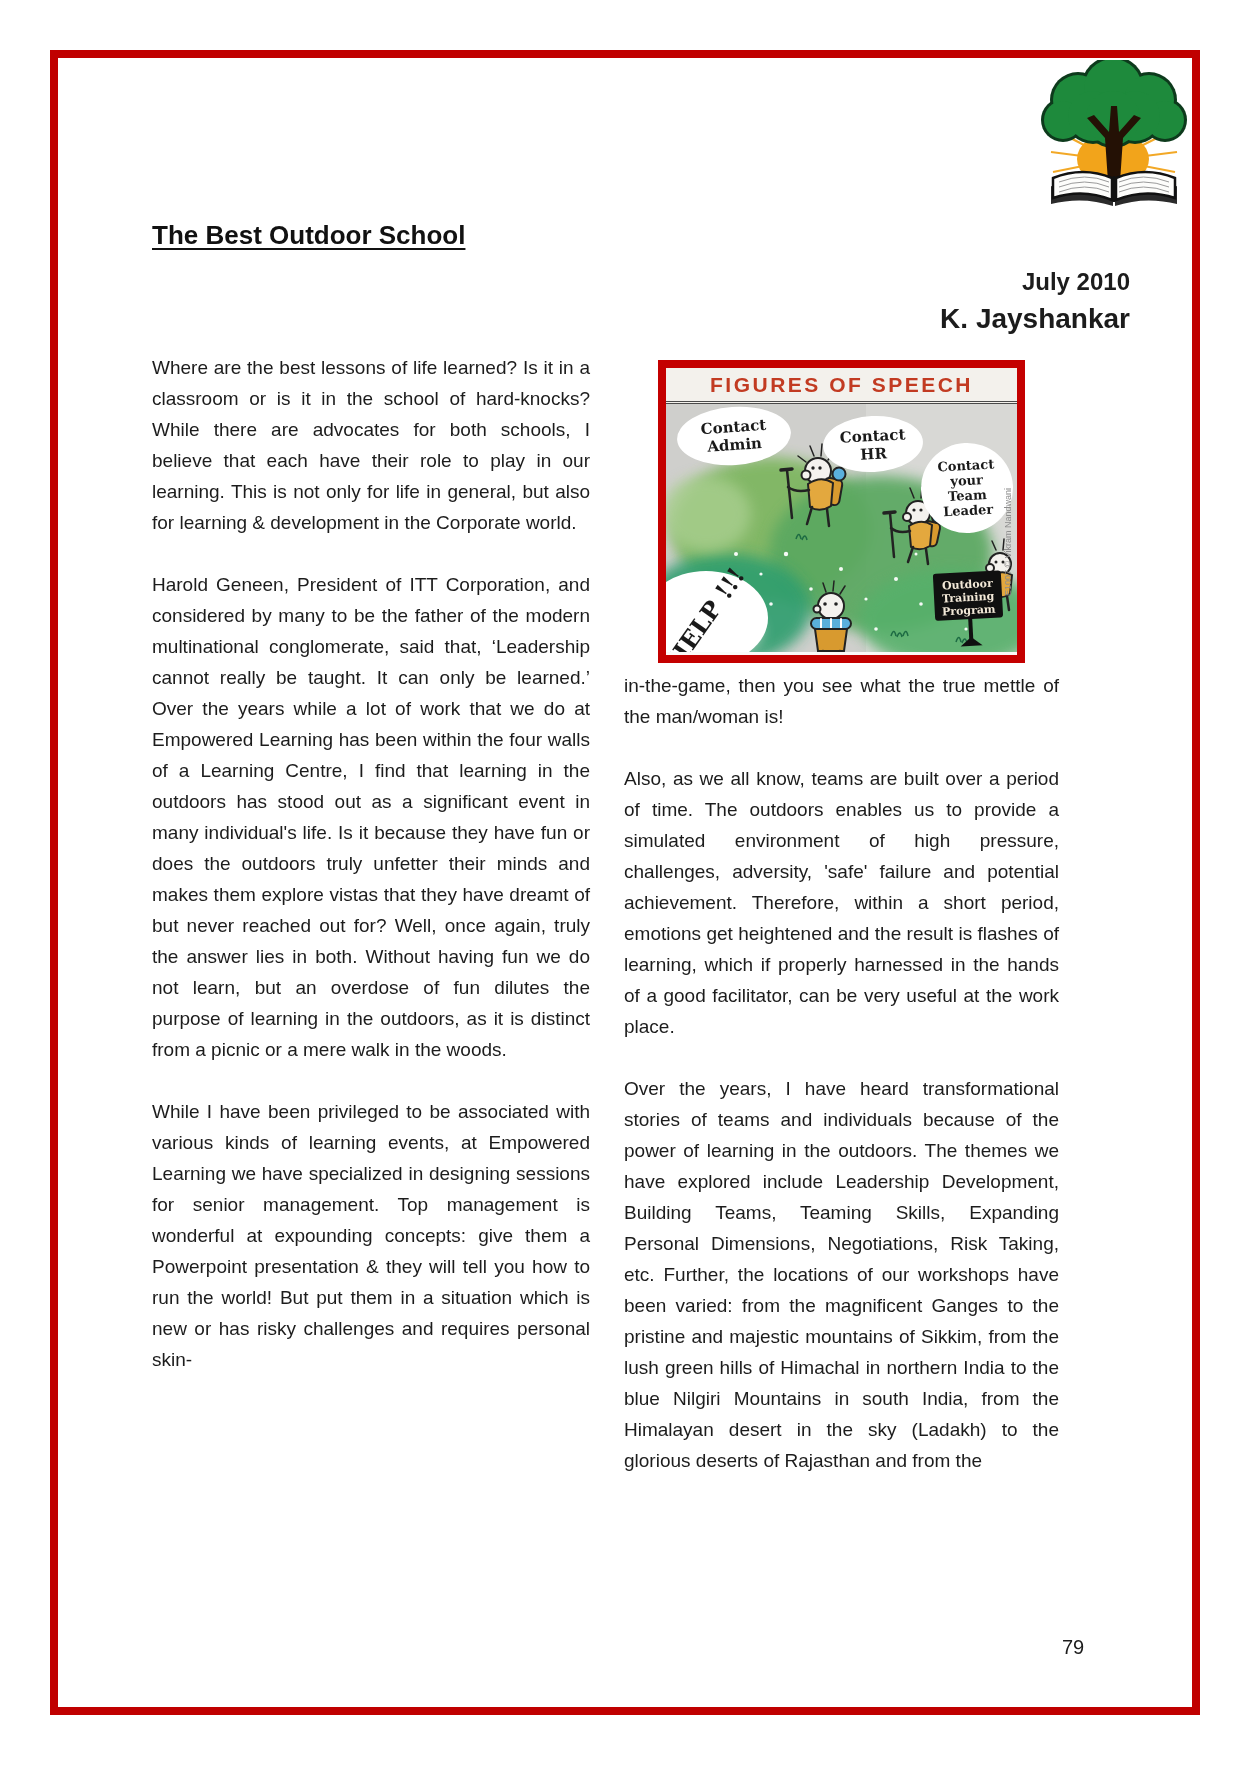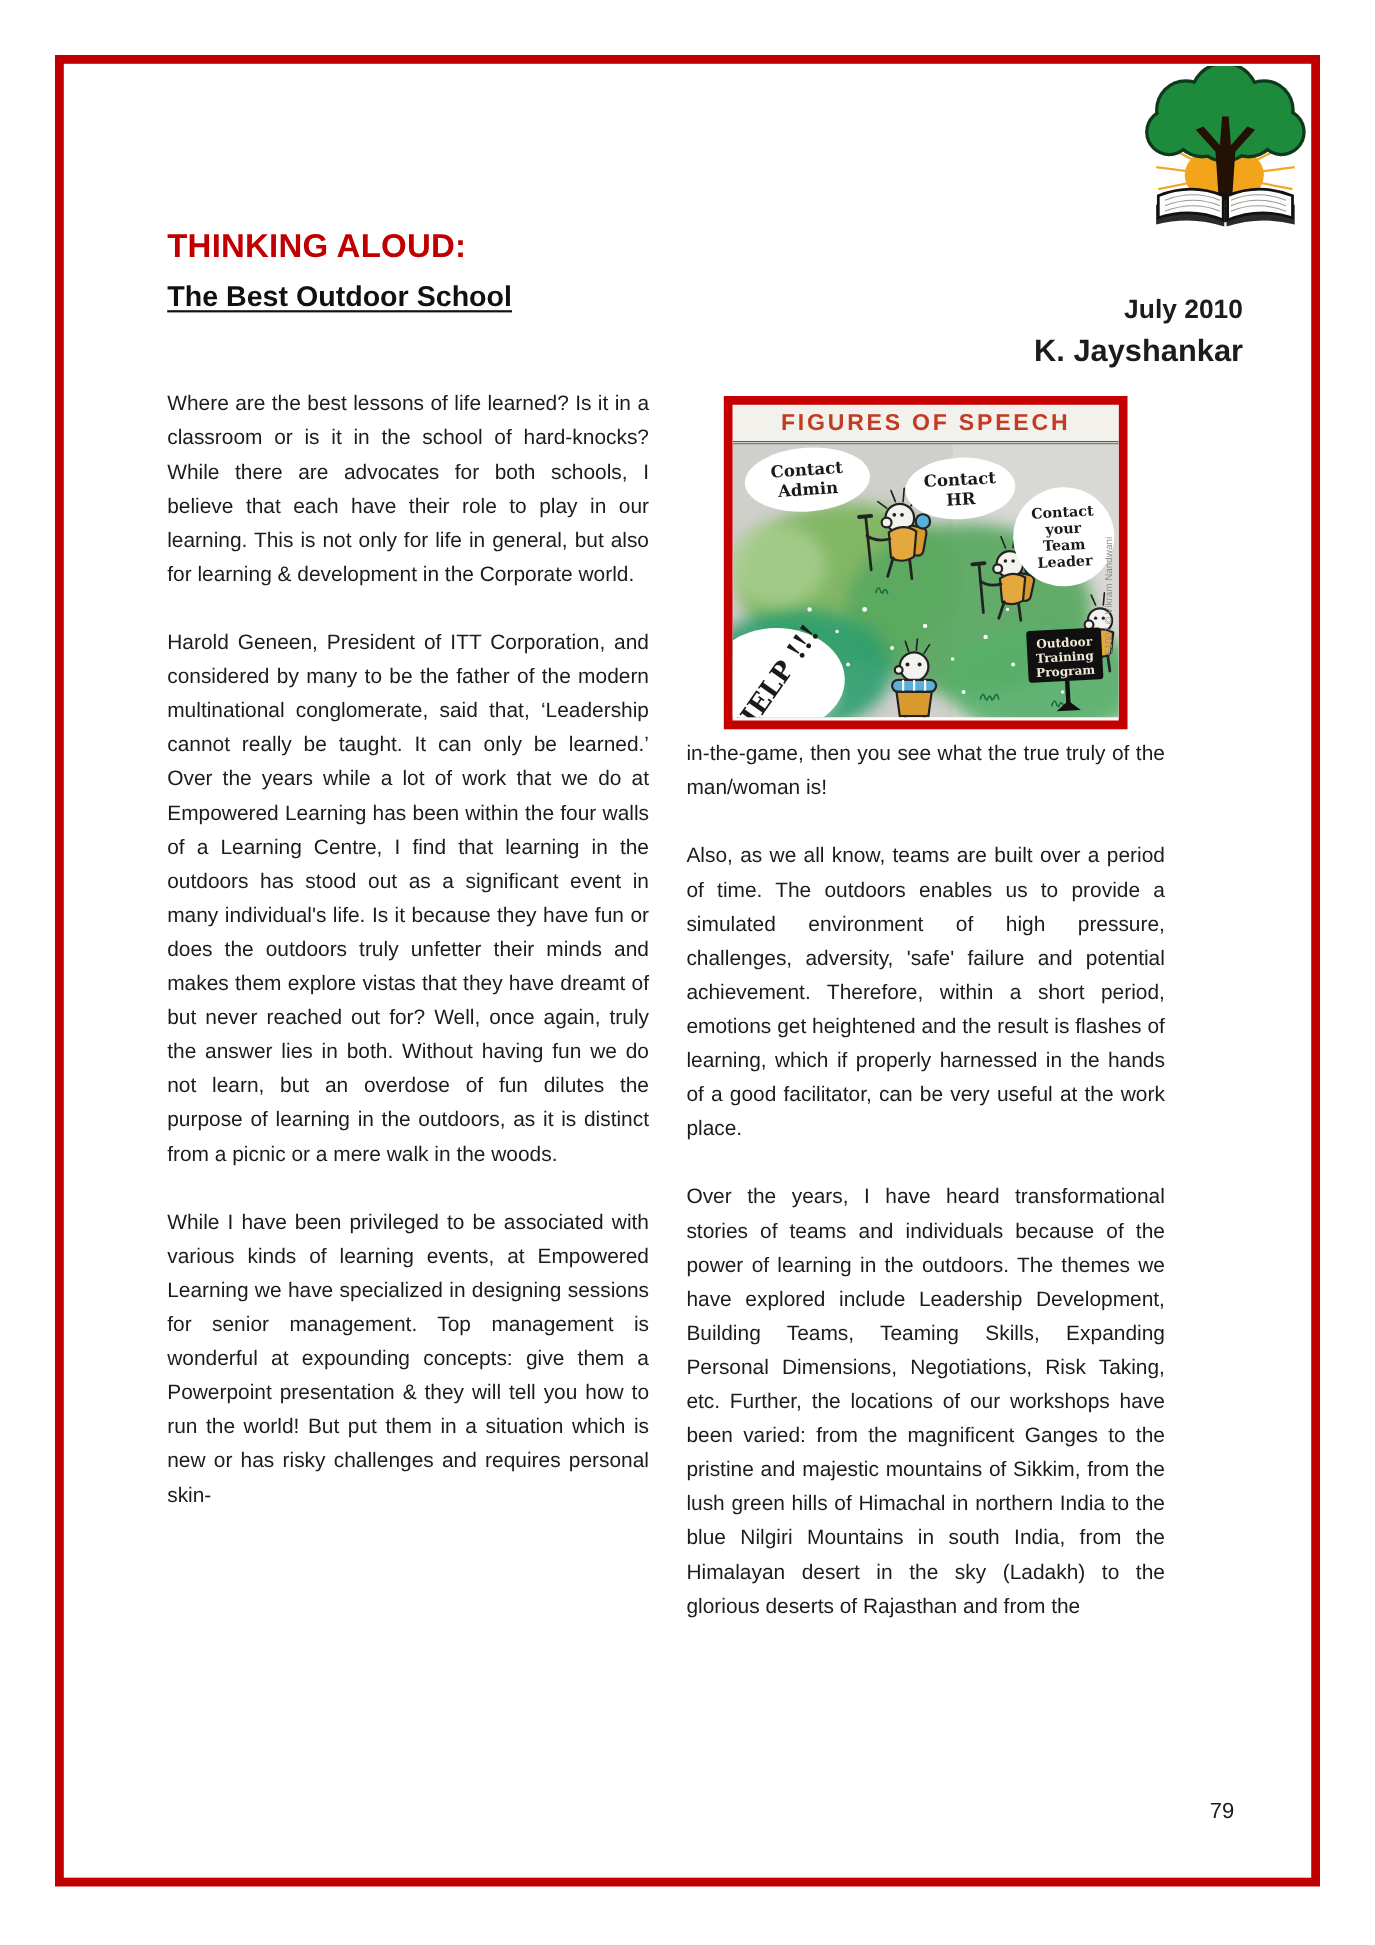--- a/index.html
+++ b/index.html
@@ -40,21 +40,21 @@
     border:8px solid var(--cartoon-border);box-sizing:border-box;
     background:#fbfaf8;overflow:hidden;
   }
   .cartoon-titlebar{
     height:36px;background:#f3f1ec;
     display:flex;align-items:center;justify-content:center;
     border-bottom:3px double #4a4a4a;box-sizing:border-box;
   }
   .cartoon-title{color:var(--cartoon-title-red);font-weight:bold;font-size:21px;letter-spacing:2.5px;}
   .cartoon-art{position:relative;width:351px;height:248px;}
-  .page-number{position:absolute;left:1062px;top:1636px;width:60px;text-align:right;font-size:20px;}
+  .page-number{position:absolute;left:1062px;top:1636px;width:60px;text-align:left;font-size:20px;}
 </style>
 </head>
 <body>
 
 <div class="frame"></div>
 
 <div class="logo">
   <svg width="162" height="152" viewBox="0 0 162 152">
 
     <g stroke="#F2A41B" stroke-width="2" opacity="0.95">
@@ -103,21 +103,20 @@
         <path d="M26,132 Q52,122 76,132"></path>
       <path d="M136,122 Q110,112 86,122"></path>
         <path d="M136,127 Q110,117 86,127"></path>
         <path d="M136,132 Q110,122 86,132"></path>
     </g>
     <line x1="81" y1="116" x2="81" y2="142" stroke="#111" stroke-width="2"></line>
   </svg>
 </div>
 
 <div class="title-block">
-  <div class="page-title">THINKING ALOUD:</div>
   <div class="page-subtitle">The Best Outdoor School</div>
 </div>
 
 <div class="byline-block">
   <div class="pub-date">July 2010</div>
   <div class="author">K. Jayshankar</div>
 </div>
 
 <div class="col col-left">
   <p>Where are the best lessons of life learned? Is it in a classroom or is it in the school of hard-knocks? While there are advocates for both schools, I believe that each have their role to play in our learning. This is not only for life in general, but also for learning &amp; development in the Corporate world.</p>
@@ -262,18 +261,18 @@
           <text x="-1" y="18" text-anchor="middle" font-family="DejaVu Serif, serif" font-weight="bold" font-size="11" fill="#f3e9d8">Program</text>
           <line x1="0" y1="23" x2="0" y2="48" stroke="#101010" stroke-width="4"></line>
           <path d="M-11,50 L11,50 L0,41 Z" fill="#101010"></path>
         </g>
 
         <text transform="translate(345,192) rotate(-90)" font-size="9" fill="#8d8d8d" font-family="Liberation Sans, sans-serif">E1007  © Vikram Nandwani</text>
       </svg>
     </div>
   </div>
 
-  <p>in-the-game, then you see what the true truly of the man/woman is!</p>
+  <p>in-the-game, then you see what the true mettle of the man/woman is!</p>
   <p>Also, as we all know, teams are built over a period of time. The outdoors enables us to provide a simulated environment of high pressure, challenges, adversity, 'safe' failure and potential achievement. Therefore, within a short period, emotions get heightened and the result is flashes of learning, which if properly harnessed in the hands of a good facilitator, can be very useful at the work place.</p>
   <p>Over the years, I have heard transformational stories of teams and individuals because of the power of learning in the outdoors. The themes we have explored include Leadership Development, Building Teams, Teaming Skills, Expanding Personal Dimensions, Negotiations, Risk Taking, etc. Further, the locations of our workshops have been varied: from the magnificent Ganges to the pristine and majestic mountains of Sikkim, from the lush green hills of Himachal in northern India to the blue Nilgiri Mountains in south India, from the Himalayan desert in the sky (Ladakh) to the glorious deserts of Rajasthan and from the</p>
 </div>
 
 <div class="page-number">79</div>
 
 </body></html>

